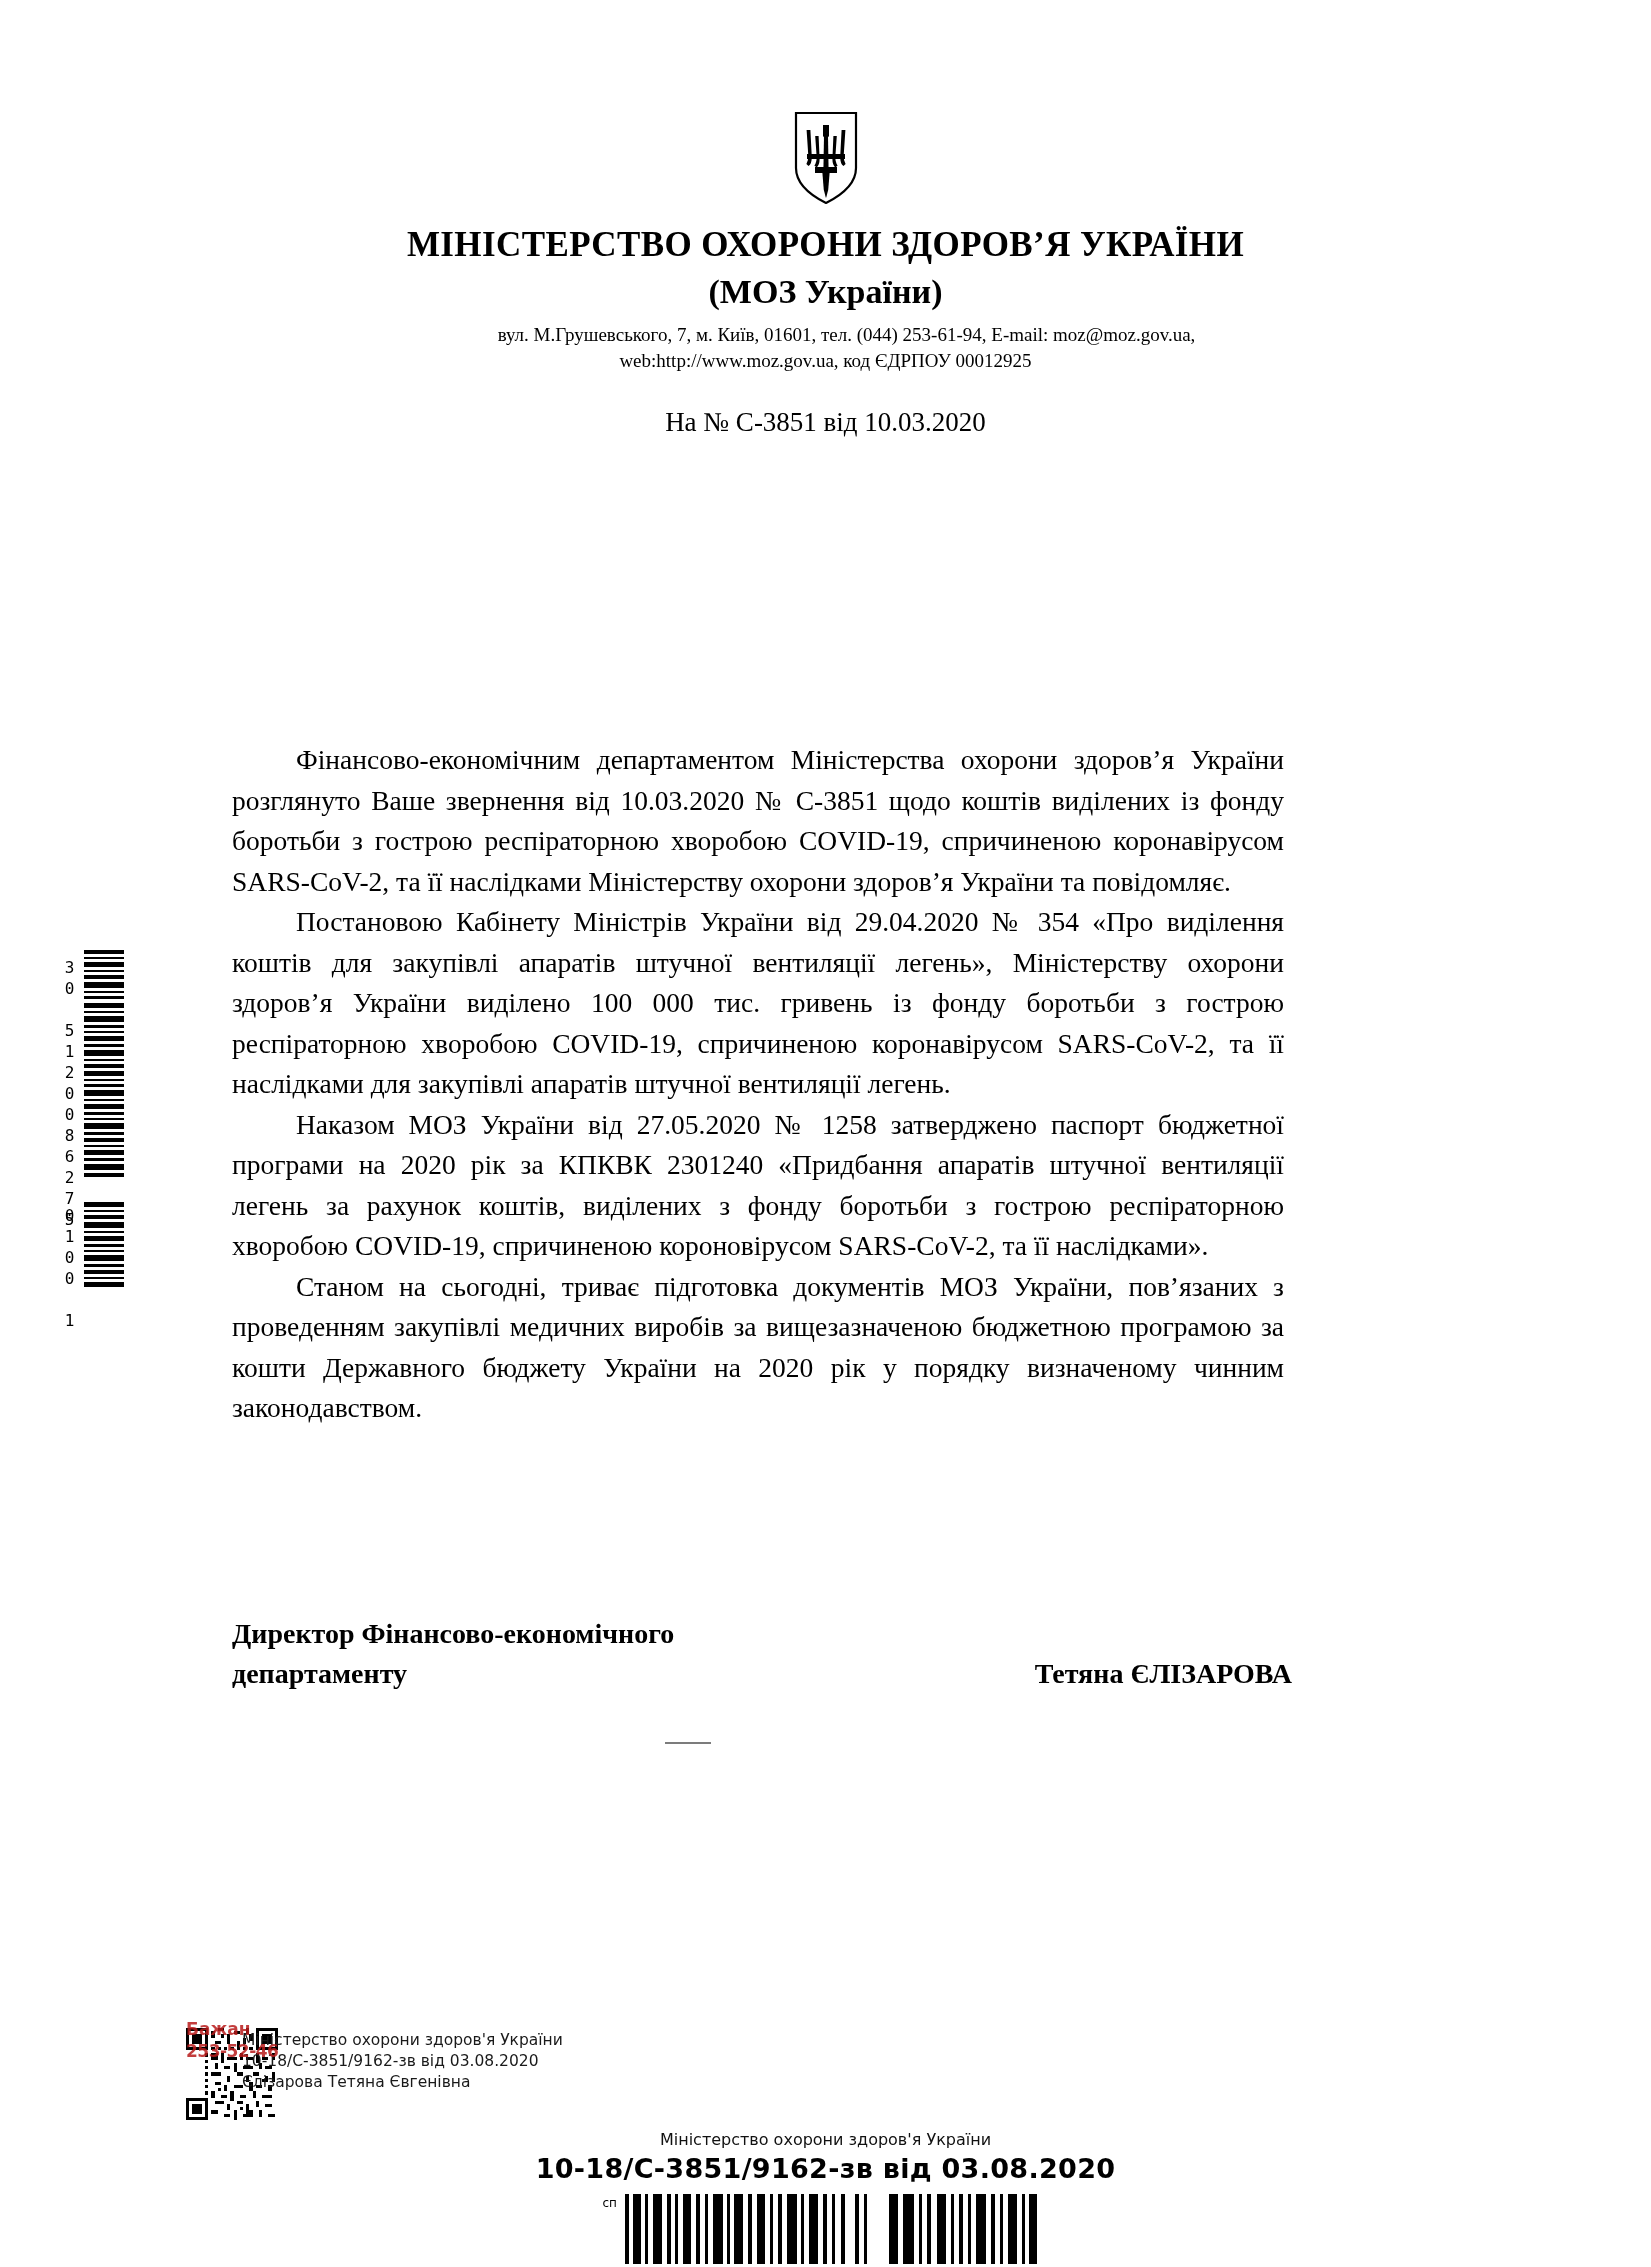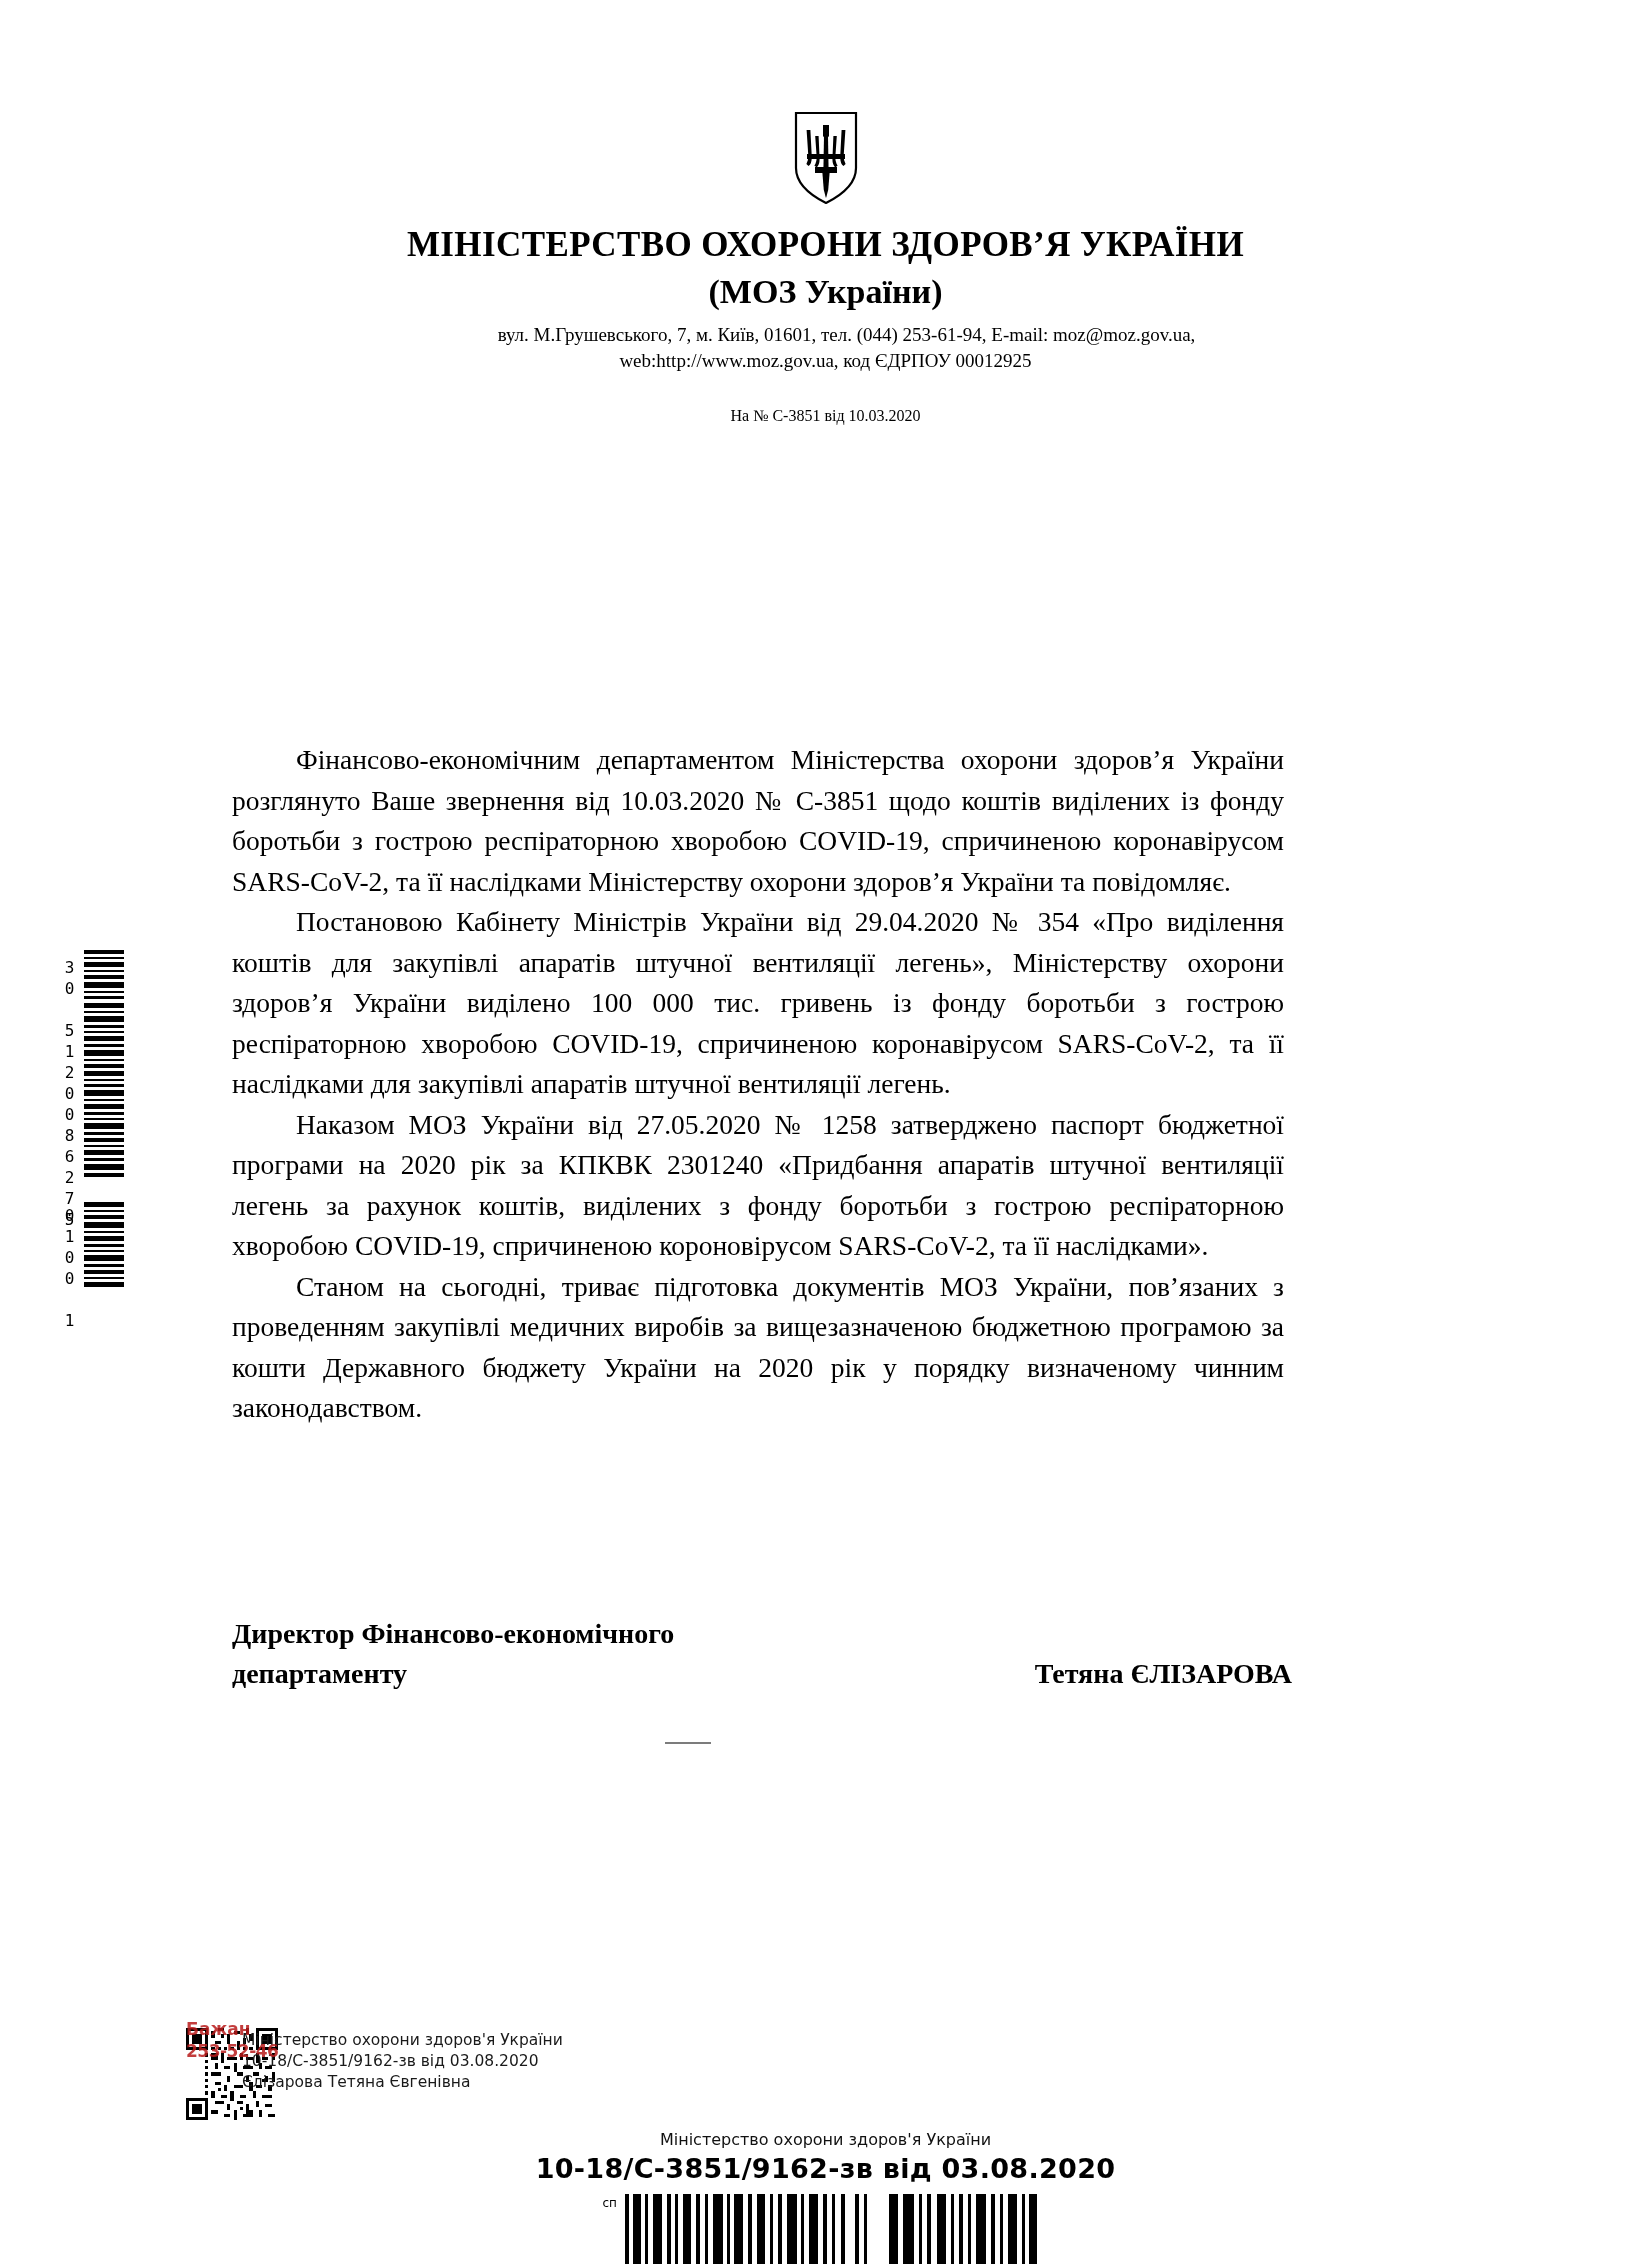--- a/index.html
+++ b/index.html
@@ -52,21 +52,21 @@
     font-size: 19px;
     line-height: 1.35;
     padding-left: 42px;
   }
   .org-addr2 {
     font-size: 19px;
     line-height: 1.35;
   }
   .ref-line {
     margin-top: 34px;
-    font-size: 16px;
+    font-size: 27px;
     text-align: center;
   }
 
   
   .letter-body {
     position: absolute;
     left: 232px;
     top: 740px;
     width: 1052px;
   }

